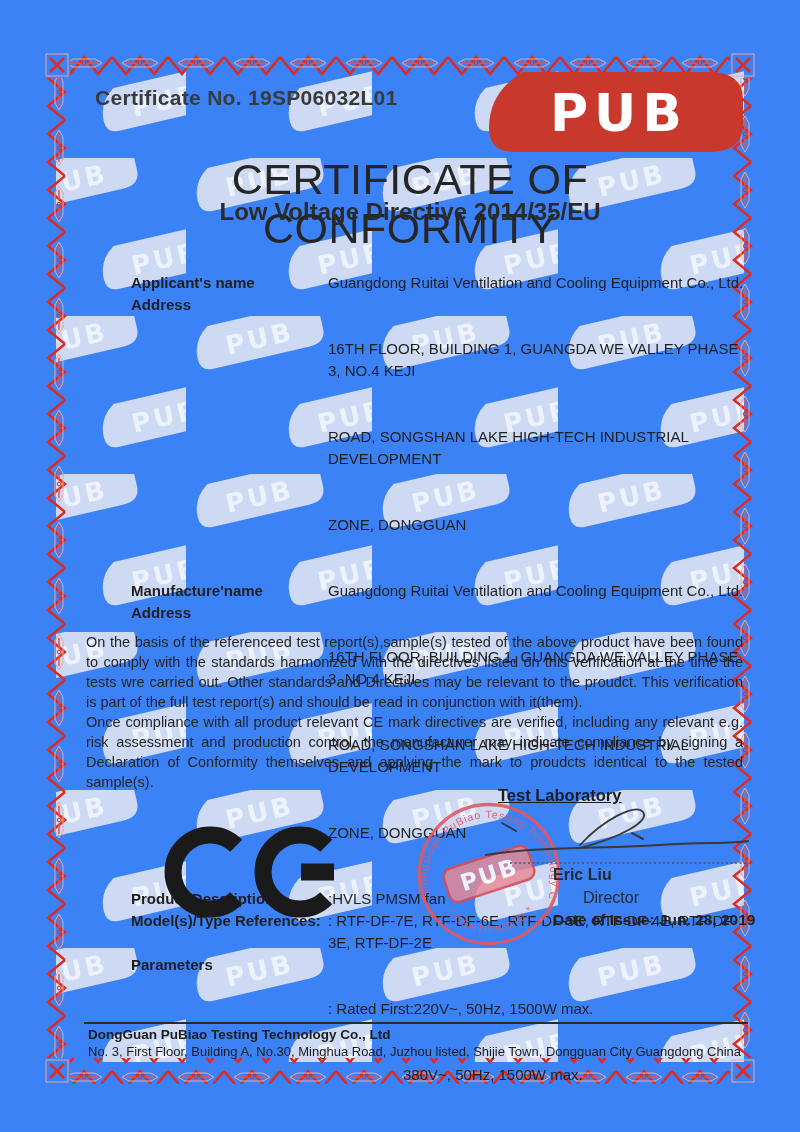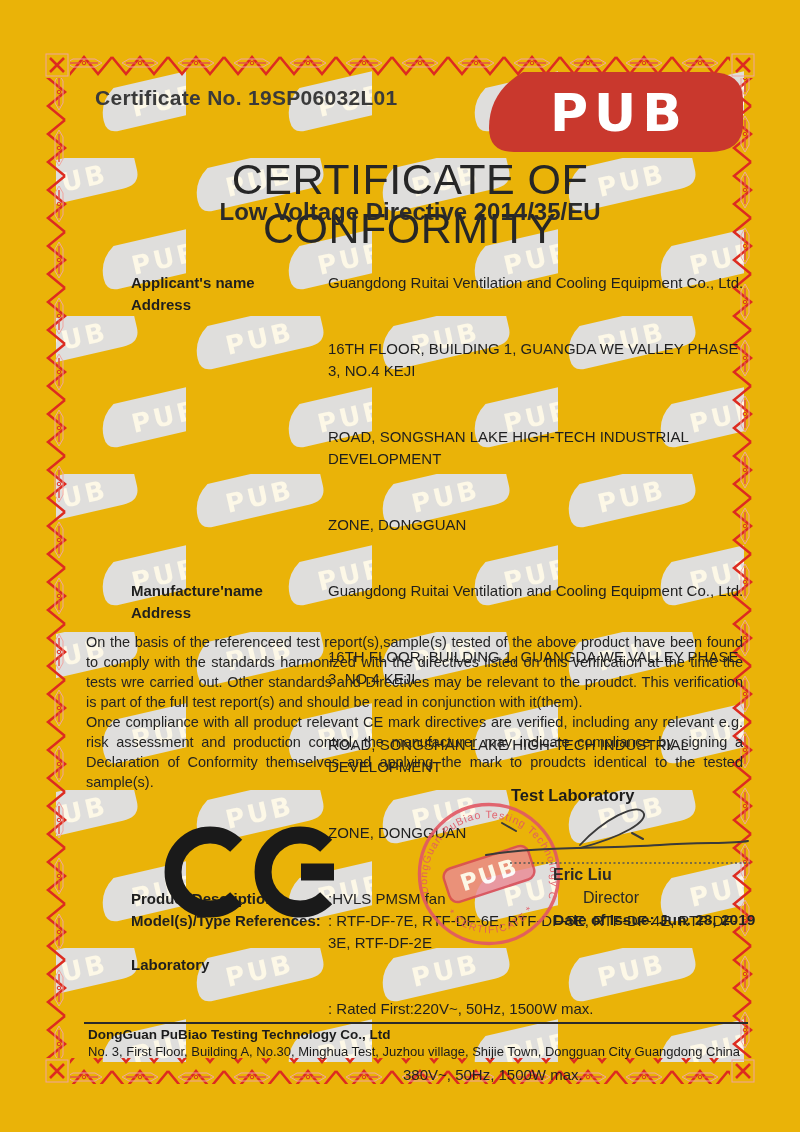--- a/index.html
+++ b/index.html
@@ -1,18 +1,18 @@
 <!DOCTYPE html>
 <html><head>
 <meta charset="utf-8">
 <style>
   html,body{margin:0;padding:0;background:#e8e8e8;}
   .page{
     position:relative;width:800px;height:1132px;margin:0 auto;
-    background:#eab308;overflow:hidden;
+    background:#3b82f6;overflow:hidden;
     font-family:"Liberation Sans","DejaVu Sans",sans-serif;color:#222;
   }
   .layer{position:absolute;left:0;top:0;width:800px;height:1132px;}
   .wm-layer{z-index:0;}
   .border-layer{z-index:1;pointer-events:none;}
   .content{z-index:2;}
 
   .cert-no{position:absolute;left:95px;top:86px;font-size:21px;font-weight:bold;color:#3a3a3a;letter-spacing:.3px;}
   .pub-logo{position:absolute;left:487px;top:71px;width:258px;height:82px;}
 
@@ -25,21 +25,21 @@
   .fields{position:absolute;left:86px;top:272px;width:662px;font-size:15px;line-height:22px;color:#1f1f1f;}
   .frow{display:flex;}
   .flabel{width:197px;font-weight:bold;flex:0 0 197px;margin-left:45px;}
   .fvalue{flex:1;white-space:pre-wrap;}
 
   .paras{position:absolute;left:86px;top:632px;width:657px;font-size:14.5px;line-height:20px;color:#242424;text-align:justify;}
   .paras p{margin:0;}
 
   .ce-mark{position:absolute;left:162px;top:824px;width:192px;height:97px;}
 
-  .testlab-heading{position:absolute;left:511px;top:786px;font-size:16.5px;font-weight:bold;color:#1c1c1c;}
+  .testlab-heading{position:absolute;left:498px;top:786px;font-size:16.5px;font-weight:bold;color:#1c1c1c;text-decoration:underline;}
   .stamp{position:absolute;left:404px;top:789px;width:170px;height:170px;opacity:.9;}
   .signature{position:absolute;left:480px;top:803px;width:280px;height:66px;}
   .signer-name{position:absolute;left:553px;top:866px;font-size:16px;color:#2a2a2a;font-weight:bold;}
   .signer-title{position:absolute;left:553px;top:889px;font-size:16px;color:#2a2a2a;margin-left:30px;}
   .issue-date{position:absolute;left:553px;top:911px;font-size:15.5px;color:#222;font-weight:bold;}
 
   .footer-line{position:absolute;left:84px;top:1022px;width:664px;border-top:2px solid #2a2a2a;}
   .footer-company{position:absolute;left:88px;top:1027px;font-size:13.5px;font-weight:bold;color:#1b1b1b;}
   .footer-address{position:absolute;left:88px;top:1044px;font-size:13px;color:#1b1b1b;}
 </style>
@@ -147,21 +147,21 @@
       </div>
       <div class="frow">
         <div class="flabel">Product Description</div>
         <div class="fvalue"><div>:HVLS PMSM fan</div></div>
       </div>
       <div class="frow">
         <div class="flabel">Model(s)/Type References:</div>
         <div class="fvalue"><div>: RTF-DF-7E, RTF-DF-6E, RTF-DF-5E, RTF-DF-4E, RTF-DF-3E, RTF-DF-2E</div></div>
       </div>
       <div class="frow">
-        <div class="flabel">Laboratory</div>
+        <div class="flabel">Parameters</div>
         <div class="fvalue">
           <div>: Rated First:220V~, 50Hz, 1500W max.</div>
           <div>&nbsp;&nbsp;&nbsp;&nbsp;&nbsp;&nbsp;&nbsp;&nbsp;&nbsp;&nbsp;&nbsp;&nbsp;&nbsp;&nbsp;&nbsp;&nbsp;&nbsp;&nbsp;380V~, 50Hz, 1500W max.</div>
         </div>
       </div>
       <div class="frow">
         <div class="flabel">Trademark:</div>
         <div class="fvalue">
           
         </div>
@@ -217,16 +217,16 @@
         <path d="M 30,60 H 270" stroke="#555" stroke-width="1.6" stroke-dasharray="2,2.5" fill="none"></path>
       </svg>
     </div>
 
     <div class="signer-name">Eric Liu</div>
     <div class="signer-title">Director</div>
     <div class="issue-date">Date of Issue: Jun. 28, 2019</div>
 
     <div class="footer-line"></div>
     <div class="footer-company">DongGuan PuBiao Testing Technology Co., Ltd</div>
-    <div class="footer-address">No. 3, First Floor, Building A, No.30, Minghua Test, Juzhou village, Shijie Town, Dongguan City Guangdong China</div>
+    <div class="footer-address">No. 3, First Floor, Building A, No.30, Minghua Road, Juzhou listed, Shijie Town, Dongguan City Guangdong China</div>
 
   </div>
 </div>
 
 </body></html>

